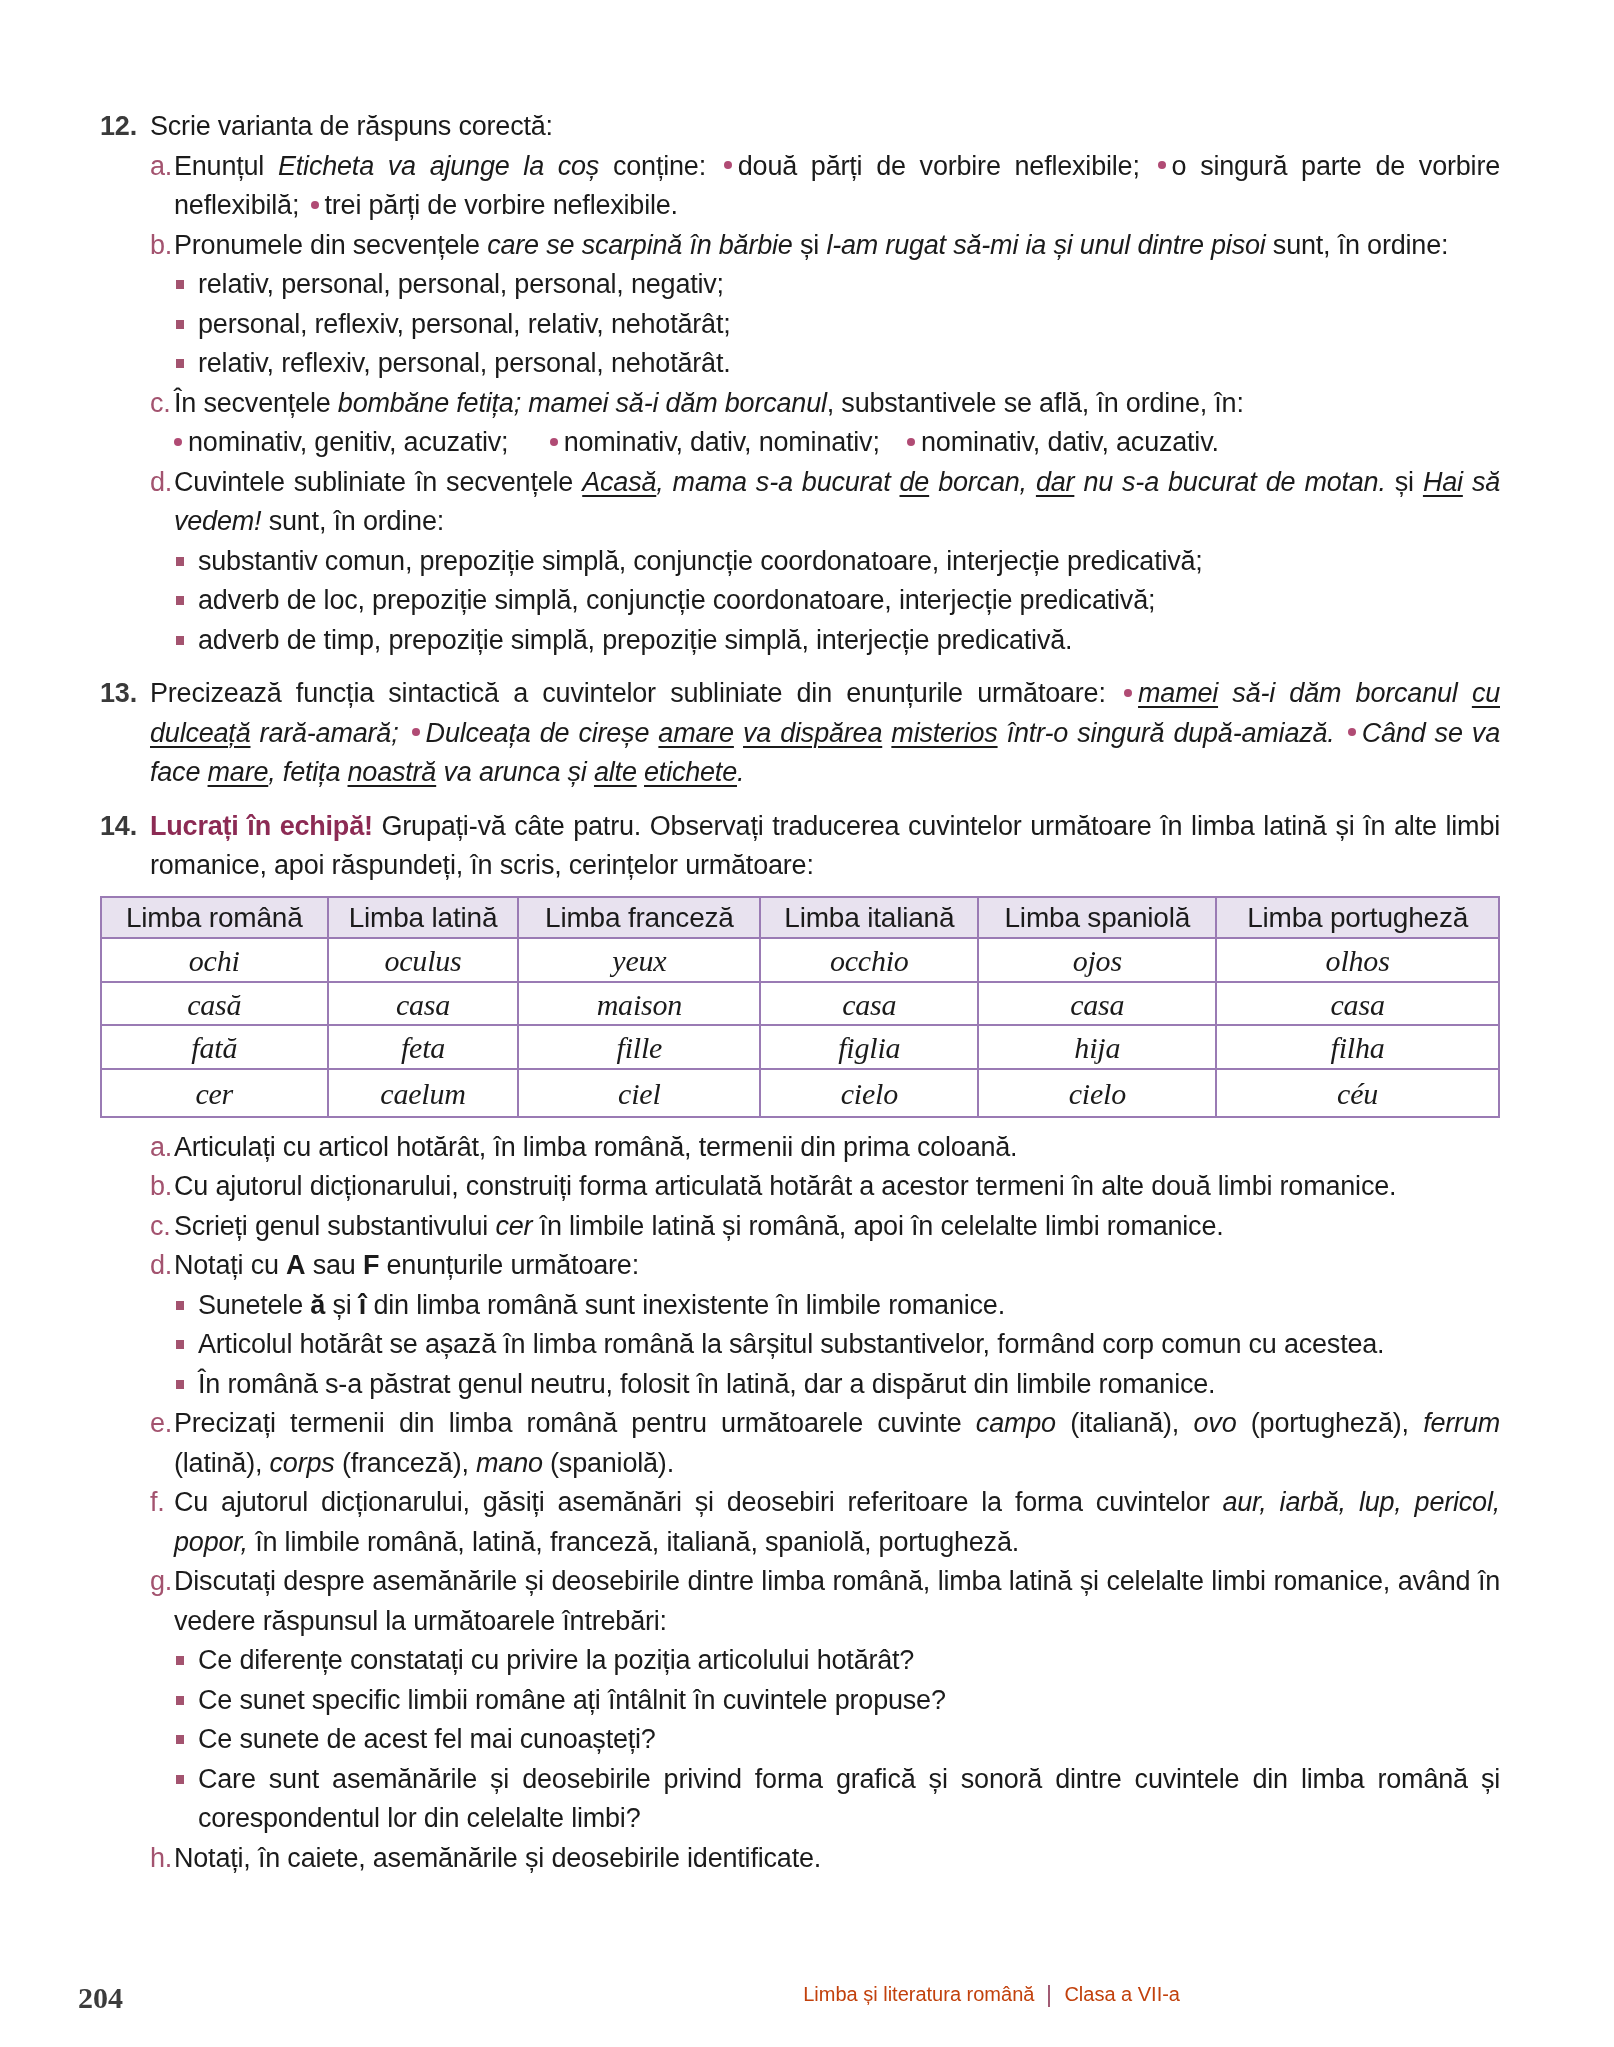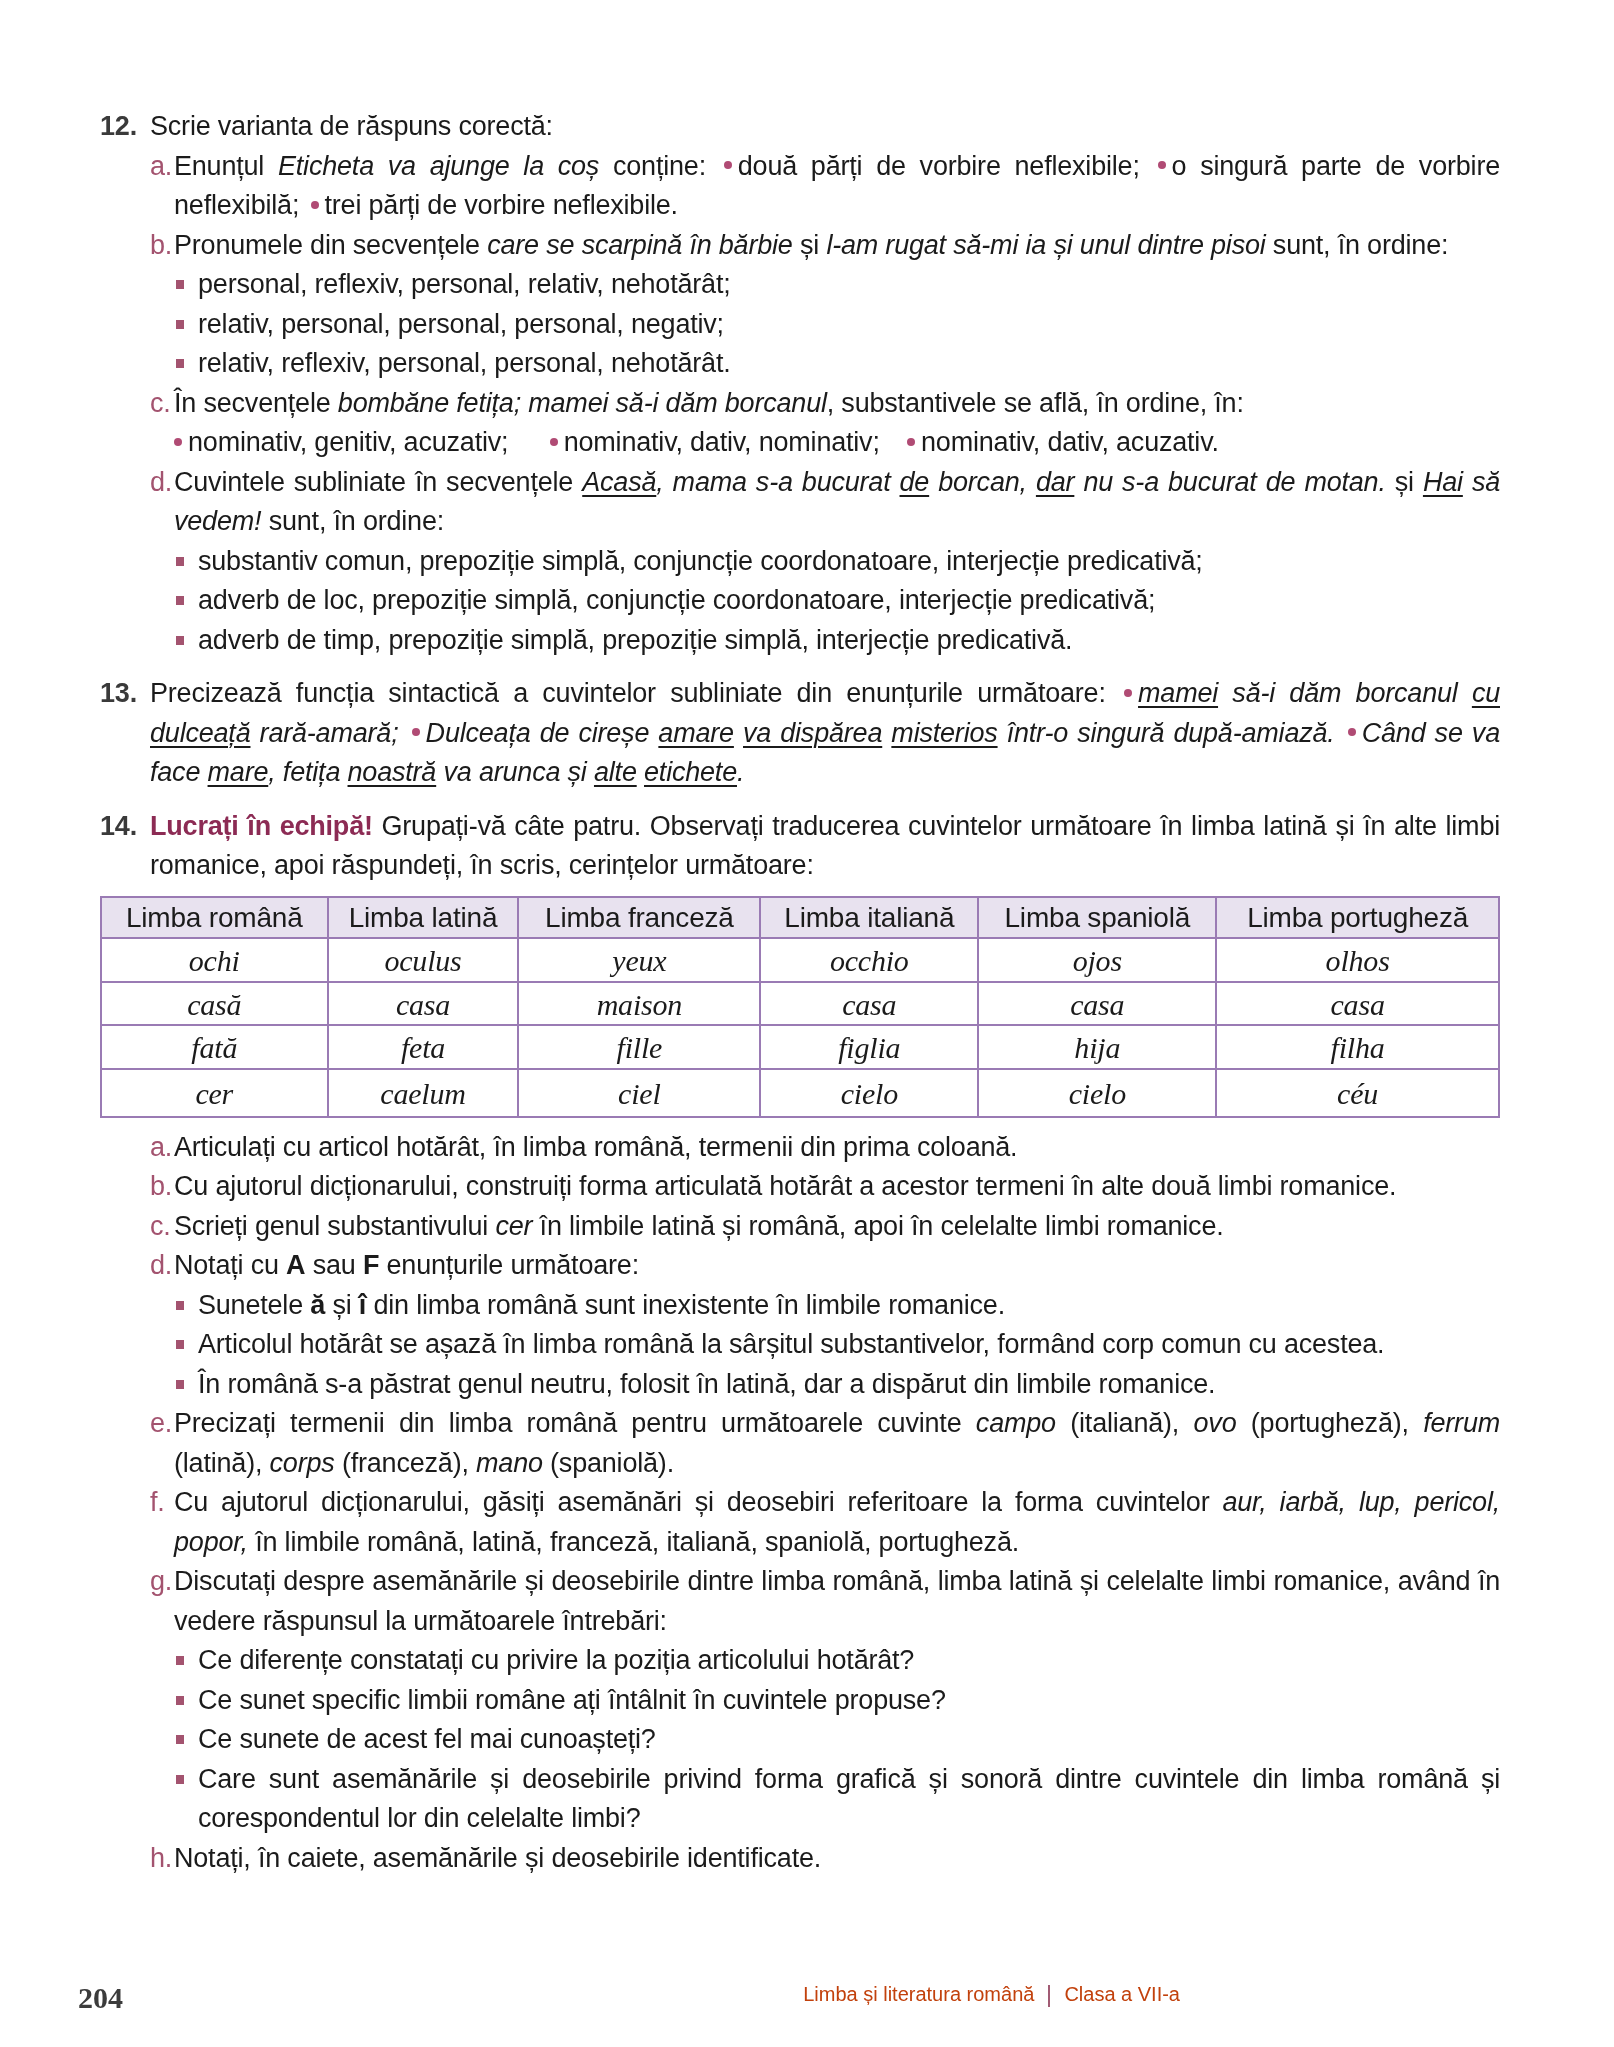--- a/index.html
+++ b/index.html
@@ -39,22 +39,22 @@
     <div class="ex-title">Scrie varianta de răspuns corectă:</div>
 
     <div class="item">
       <span class="item-letter">a.</span>
       <span>Enunțul </span><i>Eticheta va ajunge la coș</i><span> conține: </span><span class="dot"></span><span>două părți de vorbire neflexibile;</span> <span class="dot"></span><span>o singură parte de vorbire neflexibilă;</span> <span class="dot"></span><span>trei părți de vorbire neflexibile.</span>
     </div>
 
     <div class="item">
       <span class="item-letter">b.</span>
       <span>Pronumele din secvențele </span><i>care se scarpină în bărbie</i><span> și </span><i>l-am rugat să-mi ia și unul dintre pisoi</i><span> sunt, în ordine:</span>
+      <div class="sub"><span class="sq"></span><span>relativ, personal, personal, personal, negativ;</span></div>
       <div class="sub"><span class="sq"></span><span>personal, reflexiv, personal, relativ, nehotărât;</span></div>
-      <div class="sub"><span class="sq"></span><span>relativ, personal, personal, personal, negativ;</span></div>
       <div class="sub"><span class="sq"></span><span>relativ, reflexiv, personal, personal, nehotărât.</span></div>
     </div>
 
     <div class="item">
       <span class="item-letter">c.</span>
       <span>În secvențele </span><i>bombăne fetița; mamei să-i dăm borcanul</i><span>, substantivele se află, în ordine, în:</span>
       <div class="opts-row" style="margin-left:-4px;">
         <span class="opt"><span class="dot"></span><span>nominativ, genitiv, acuzativ;</span></span>
         <span class="opt"><span class="dot"></span><span>nominativ, dativ, nominativ;</span></span>
         <span class="opt" style="margin-left:-14px;"><span class="dot"></span><span>nominativ, dativ, acuzativ.</span></span>

